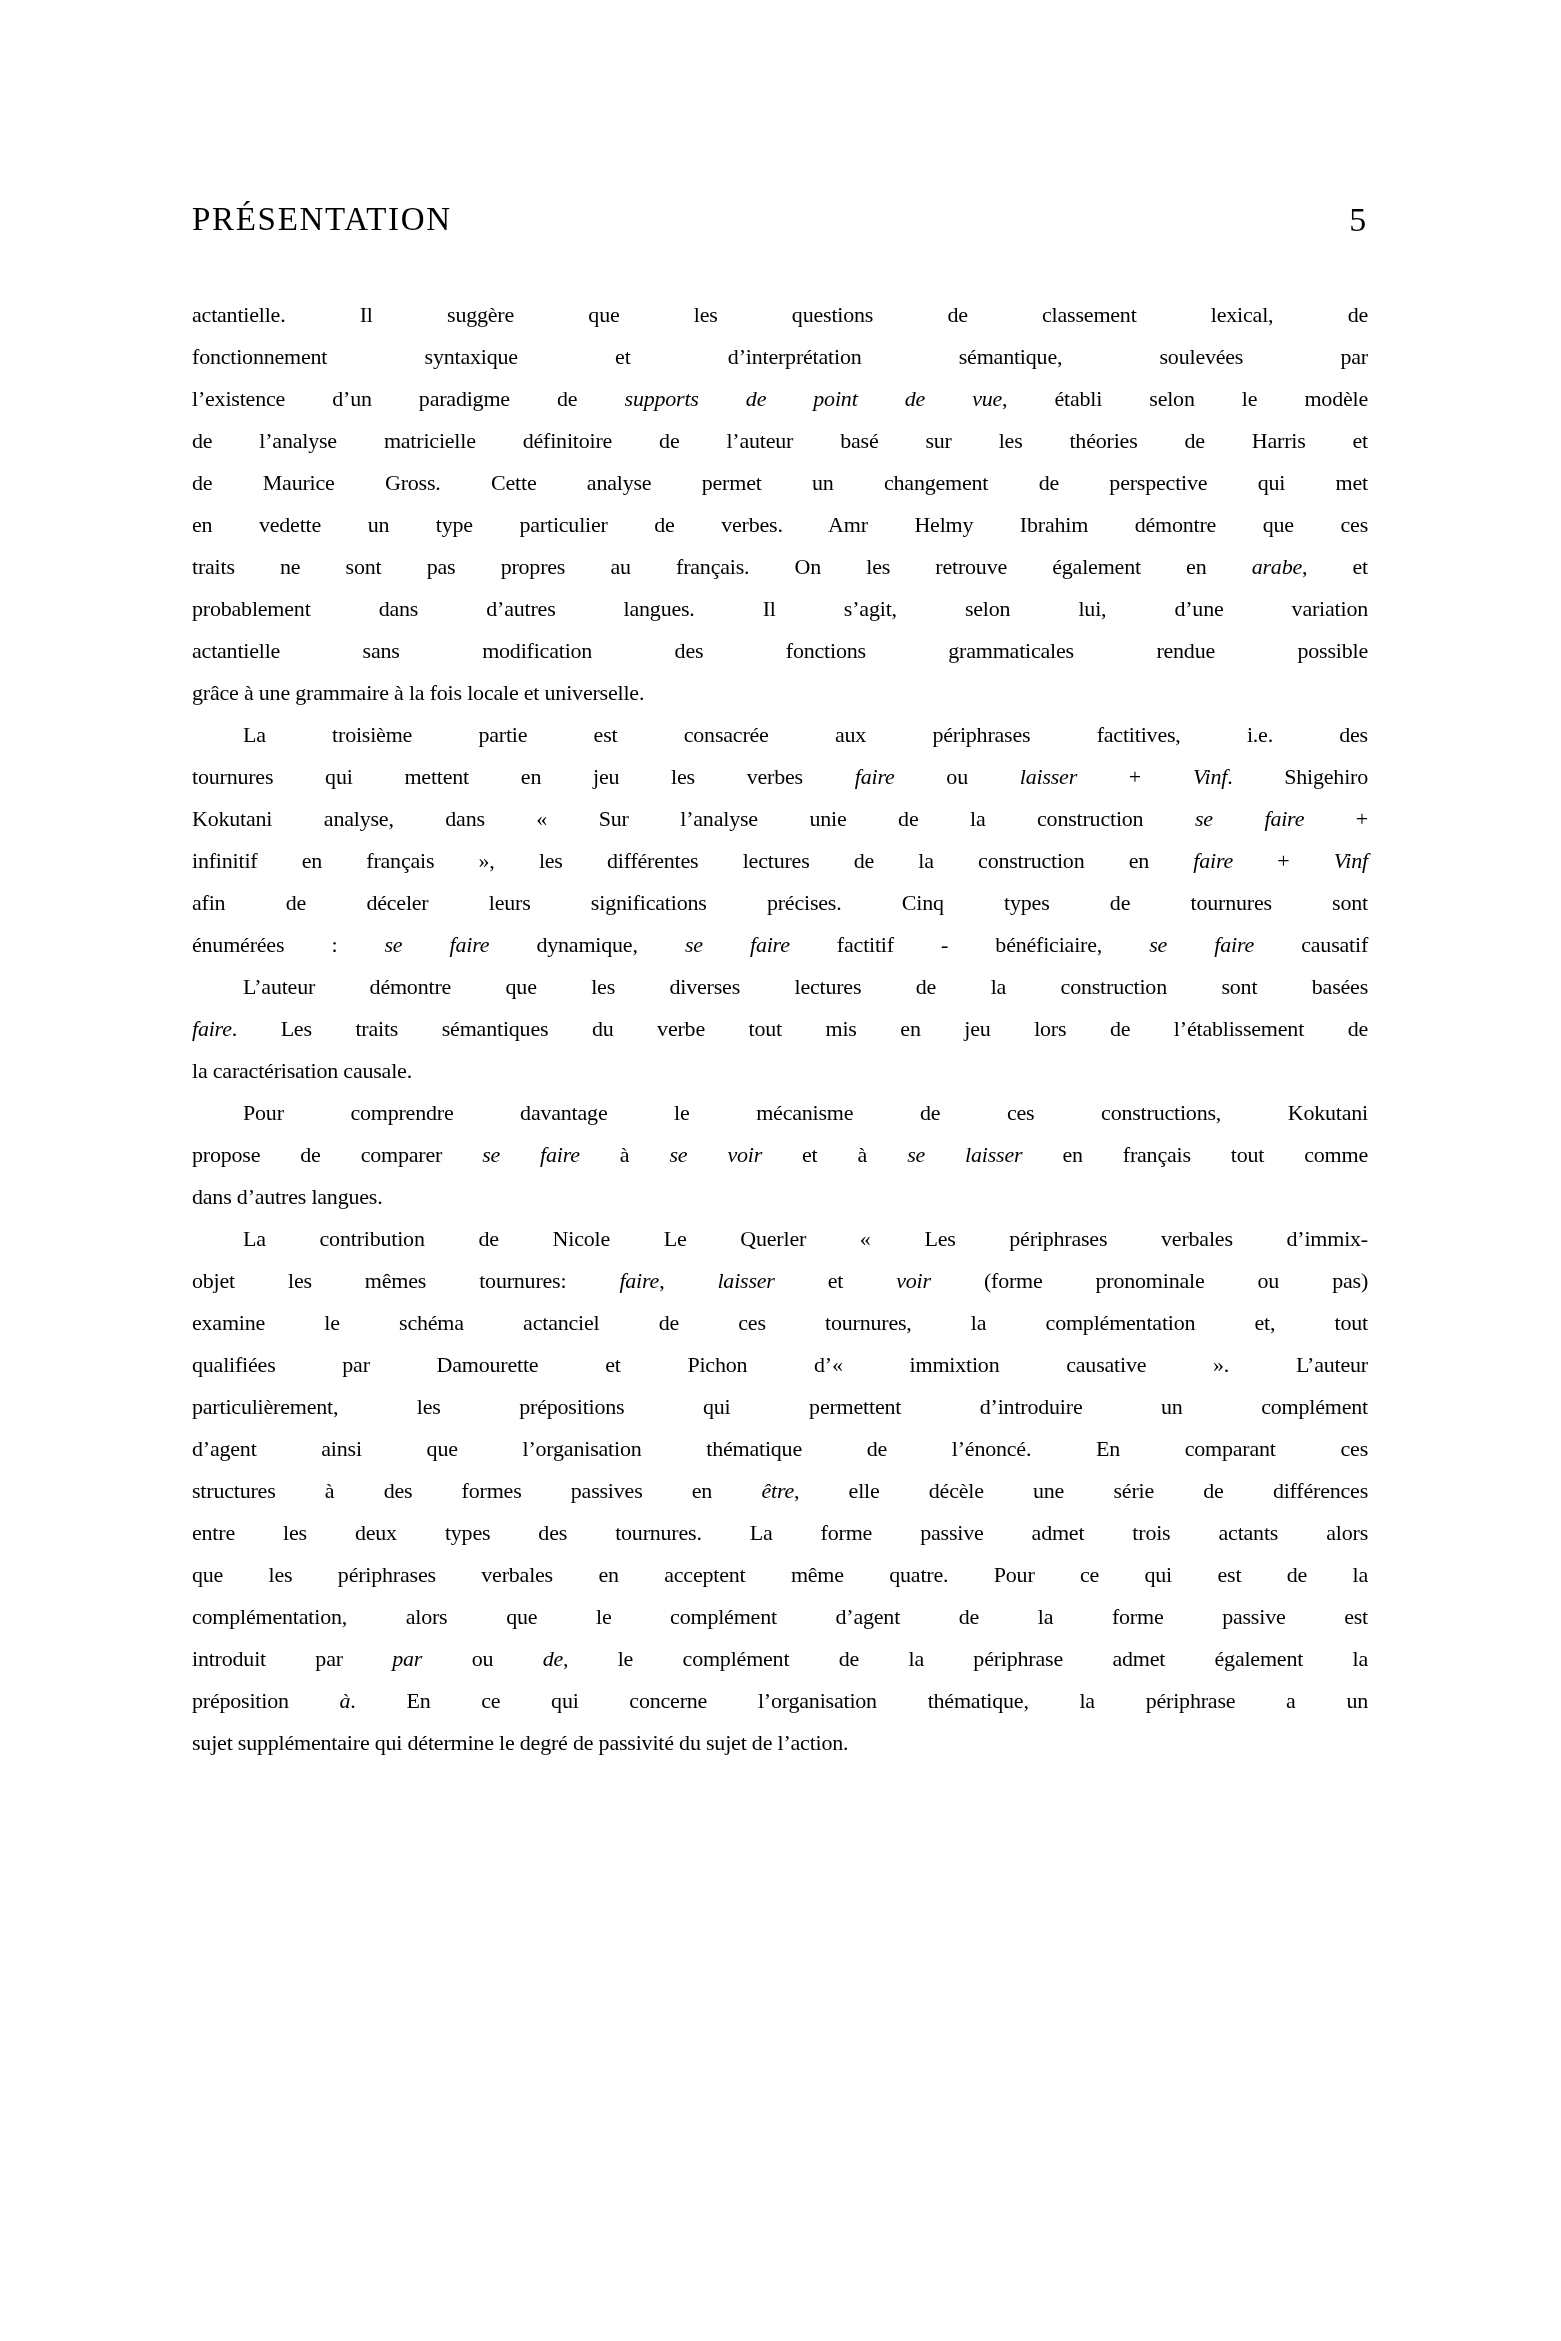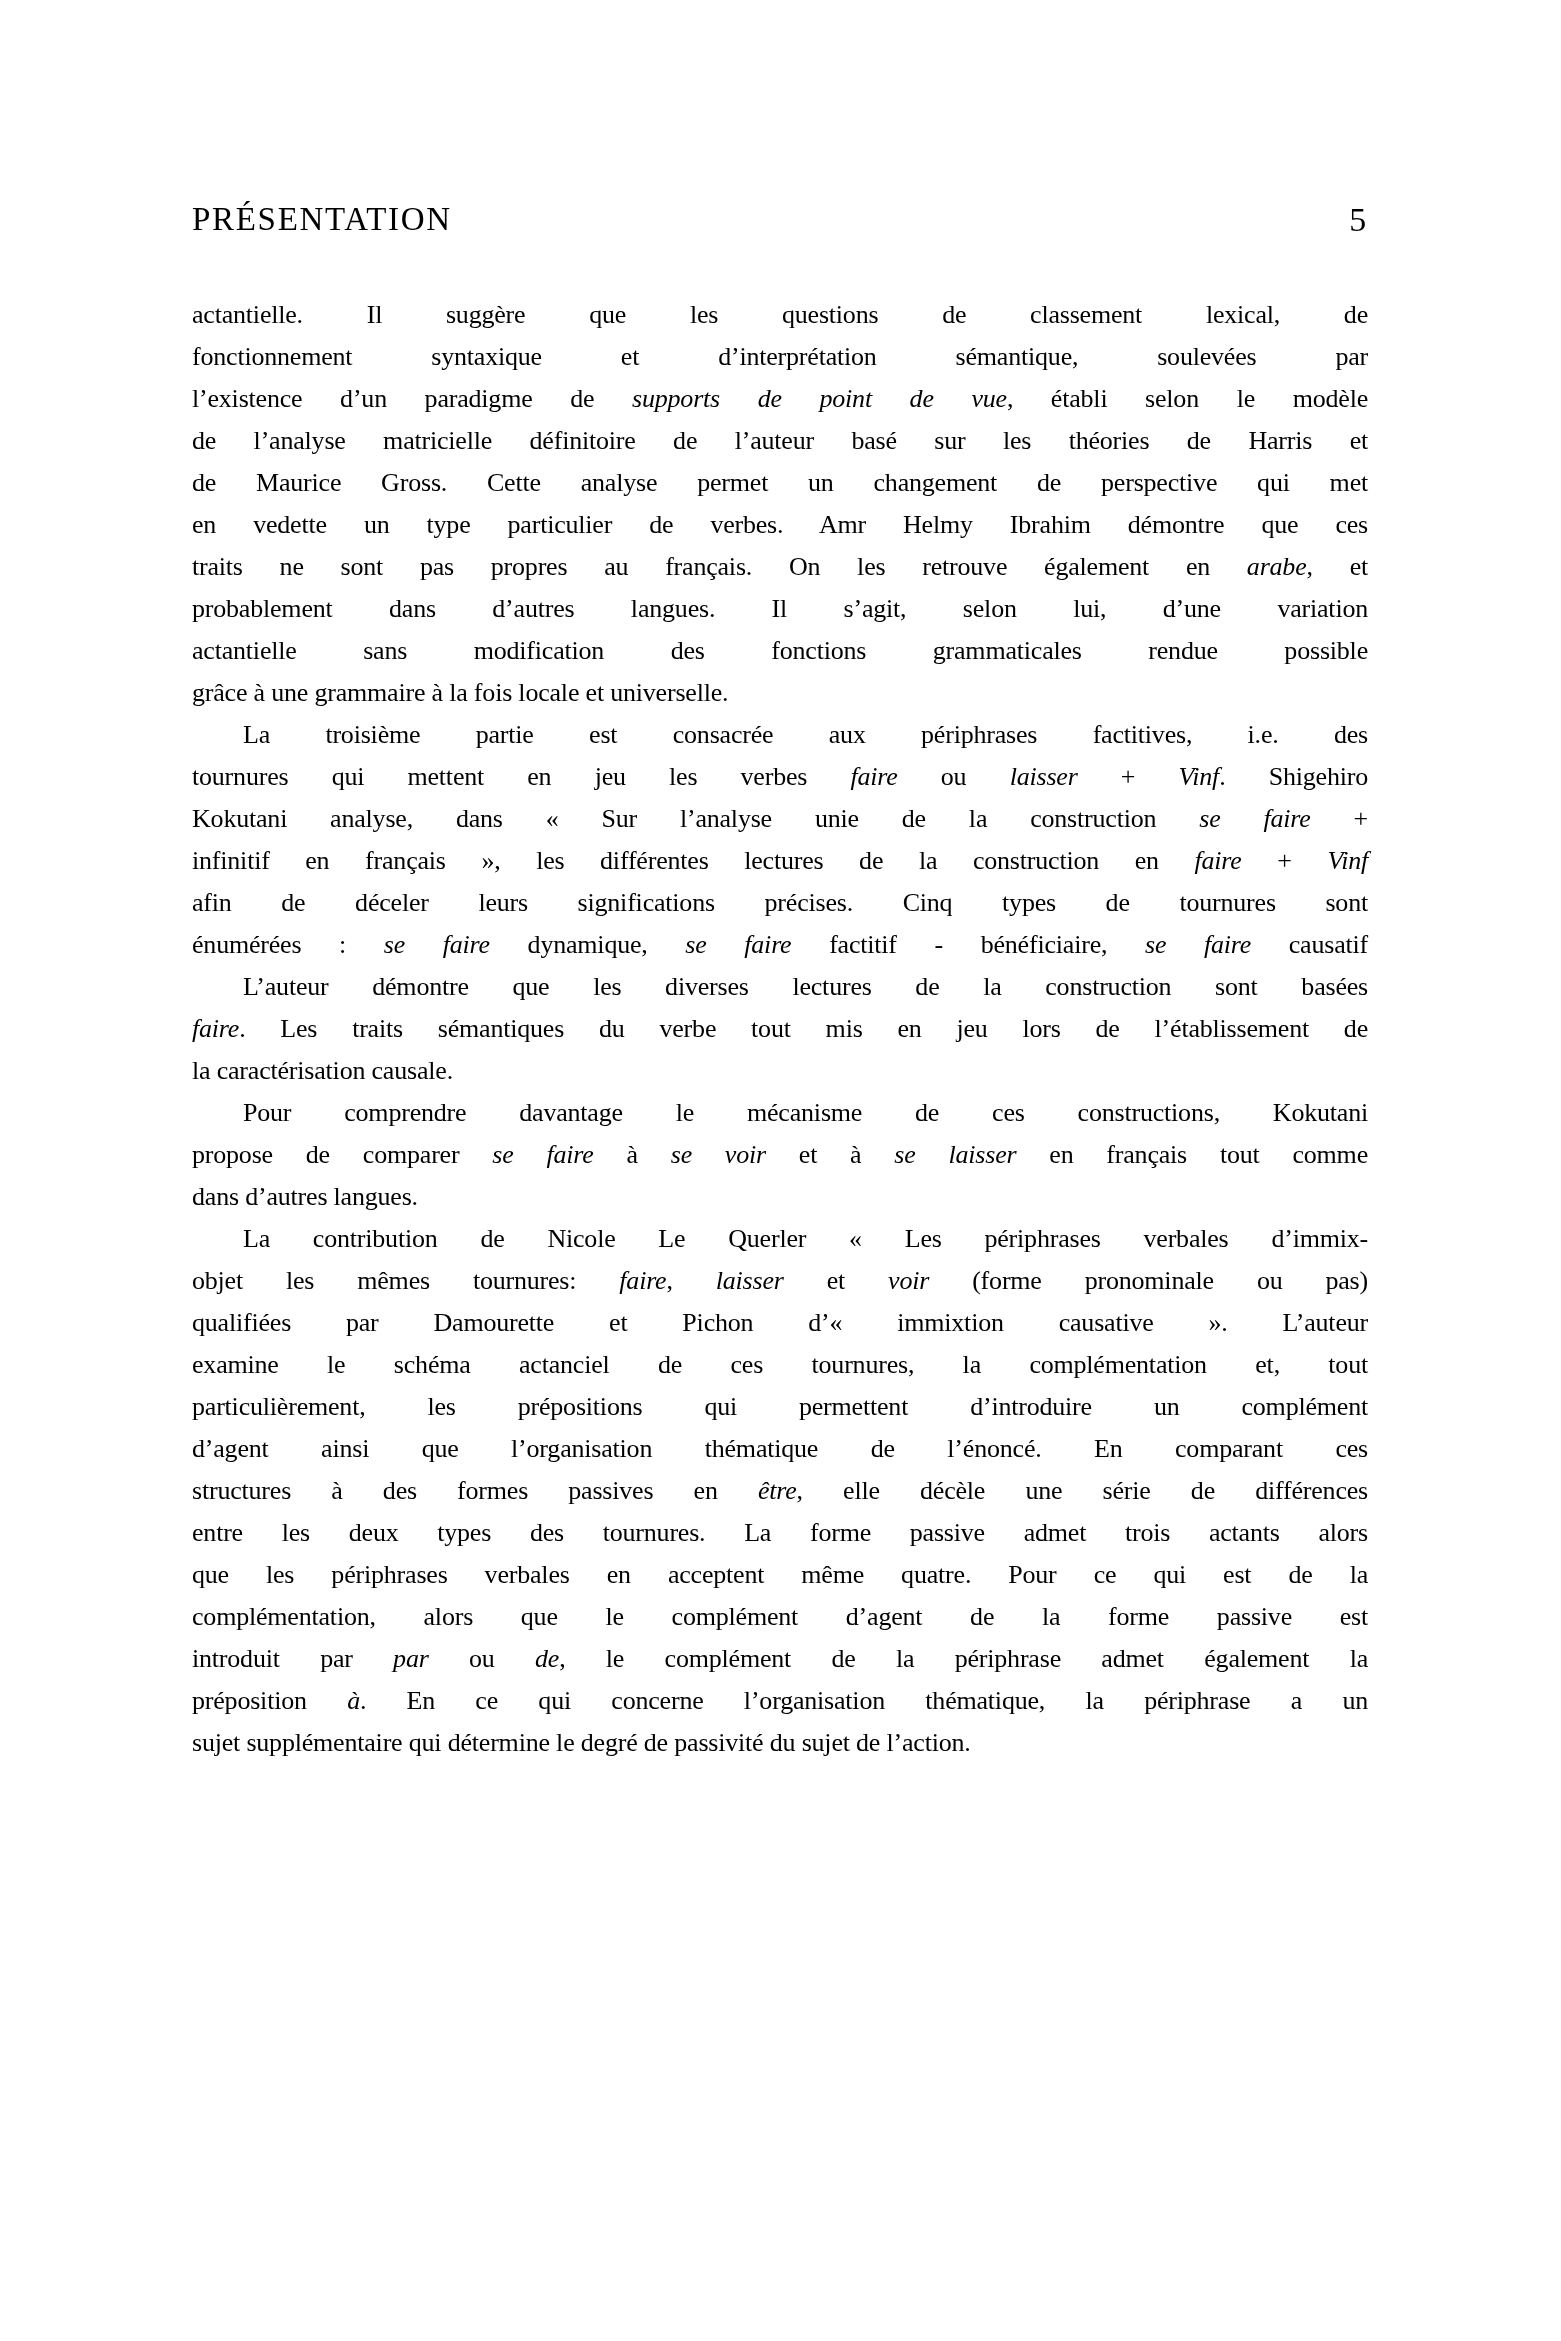--- a/index.html
+++ b/index.html
@@ -34,21 +34,21 @@
     right: 1.7px;
     top: 0;
     font-size: 34px;
     line-height: 43px;
   }
   .text-block {
     position: absolute;
     left: 192px;
     top: 294px;
     width: 1176px;
-    font-size: 26px;
+    font-size: 22px;
     line-height: 42px;
     letter-spacing: -0.2px;
   }
   .paragraph { margin: 0; }
   .line {
     text-align: justify;
     text-align-last: justify;
     white-space: normal;
   }
   .line.last {
@@ -94,22 +94,22 @@
         <div class="line last"><span>la caractérisation causale.</span></div>
       </div>
       <div class="paragraph">
         <div class="line indent"><span>Pour comprendre davantage le mécanisme de ces constructions, Kokutani</span></div>
         <div class="line"><span>propose de comparer </span><span class="italic">se faire</span><span> à </span><span class="italic">se voir</span><span> et à </span><span class="italic">se laisser</span><span> en français tout comme</span></div>
         <div class="line last"><span>dans d’autres langues.</span></div>
       </div>
       <div class="paragraph">
         <div class="line indent"><span>La contribution de Nicole Le Querler « Les périphrases verbales d’immix-</span></div>
         <div class="line"><span>objet les mêmes tournures: </span><span class="italic">faire</span><span>, </span><span class="italic">laisser</span><span> et </span><span class="italic">voir</span><span> (forme pronominale ou pas)</span></div>
+        <div class="line"><span>examine le schéma actanciel de ces tournures, la complémentation et, tout</span></div>
         <div class="line"><span>qualifiées par Damourette et Pichon d’« immixtion causative ». L’auteur</span></div>
-        <div class="line"><span>examine le schéma actanciel de ces tournures, la complémentation et, tout</span></div>
         <div class="line"><span>particulièrement, les prépositions qui permettent d’introduire un complément</span></div>
         <div class="line"><span>d’agent ainsi que l’organisation thématique de l’énoncé. En comparant ces</span></div>
         <div class="line"><span>structures à des formes passives en </span><span class="italic">être</span><span>, elle décèle une série de différences</span></div>
         <div class="line"><span>entre les deux types des tournures. La forme passive admet trois actants alors</span></div>
         <div class="line"><span>que les périphrases verbales en acceptent même quatre. Pour ce qui est de la</span></div>
         <div class="line"><span>complémentation, alors que le complément d’agent de la forme passive est</span></div>
         <div class="line"><span>introduit par </span><span class="italic">par</span><span> ou </span><span class="italic">de</span><span>, le complément de la périphrase admet également la</span></div>
         <div class="line"><span>préposition </span><span class="italic">à</span><span>. En ce qui concerne l’organisation thématique, la périphrase a un</span></div>
         <div class="line last"><span>sujet supplémentaire qui détermine le degré de passivité du sujet de l’action.</span></div>
       </div>

